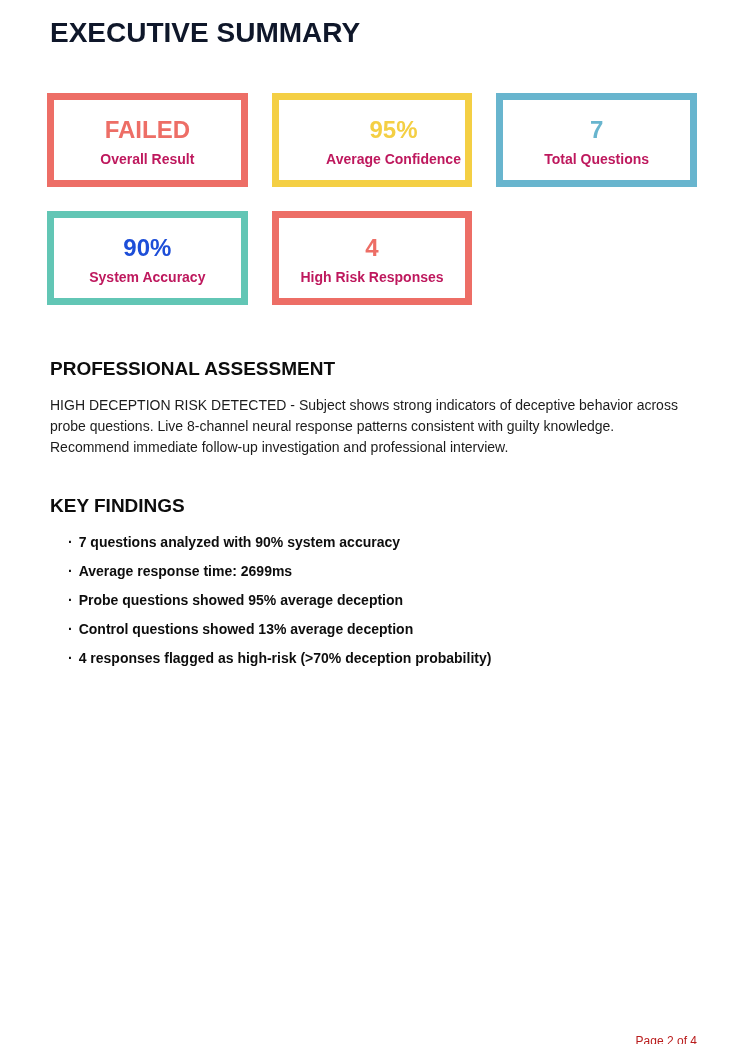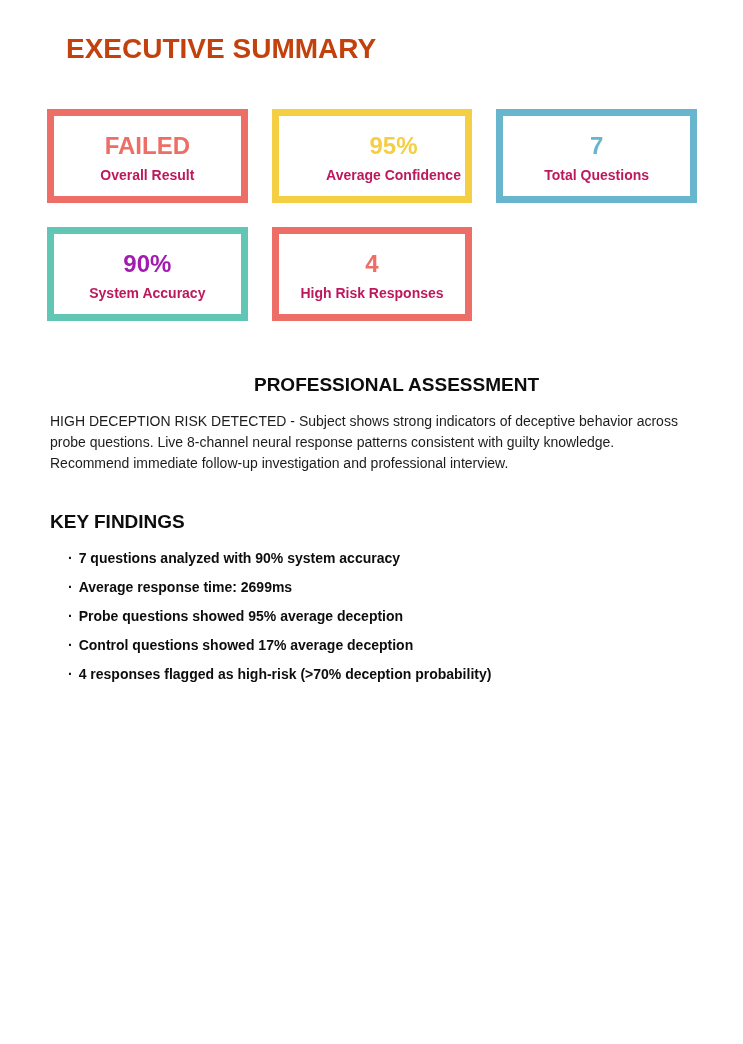--- a/index.html
+++ b/index.html
@@ -12,26 +12,26 @@
     color: #111111;
     overflow: hidden;
   }
   .page {
     position: relative;
     width: 743px;
     height: 1044px;
     background: #ffffff;
   }
   .page-title {
-    margin: 16px;
+    margin: 0;
     padding: 16px 15px 0 50px;
     font-size: 28px;
     line-height: 33px;
     font-weight: bold;
-    color: #c2410c;
+    color: #0f172a;
   }
   .stats-grid {
     margin: 44px 46px 0 47px;
     display: grid;
     grid-template-columns: repeat(3, 1fr);
     grid-auto-rows: 94px;
     gap: 24px;
   }
   .stat-card {
     background: #ffffff;
@@ -55,21 +55,21 @@
     color: #be185d;
   }
   .section-heading {
     margin: 0;
     padding-left: 50px;
     font-size: 19px;
     line-height: 22px;
     font-weight: bold;
     color: #0d0d0d;
   }
-  .assessment-heading { margin-top: 53px; text-align: center; }
+  .assessment-heading { margin-top: 53px; }
   .assessment-body {
     margin: 15px 49px 0 50px;
     font-size: 14px;
     line-height: 21px;
     font-weight: normal;
     color: #1c1c1c;
   }
   .key-findings-heading { margin-top: 37px; }
   .findings-list {
     list-style: none;
@@ -116,21 +116,21 @@
       <div class="stat-value" style="color: rgb(244, 207, 68);">95%</div>
       <div class="stat-label">Average Confidence</div>
     </div>
 
     <div class="stat-card" style="border-color: rgb(104, 181, 206);">
       <div class="stat-value" style="color: rgb(104, 181, 206);">7</div>
       <div class="stat-label">Total Questions</div>
     </div>
 
     <div class="stat-card" style="border-color: rgb(98, 198, 181);">
-      <div class="stat-value" style="color: #a21caf;">90%</div>
+      <div class="stat-value" style="color: #1d4ed8;">90%</div>
       <div class="stat-label">System Accuracy</div>
     </div>
 
 
     <div class="stat-card" style="border-color: rgb(237, 110, 102);">
       <div class="stat-value" style="color: rgb(237, 110, 102);">4</div>
       <div class="stat-label">High Risk Responses</div>
     </div>
 
   </div>
@@ -145,21 +145,21 @@
     <li>
       <span class="bullet-dot">·</span><span>7 questions analyzed with 90% system accuracy</span>
     </li>
     <li>
       <span class="bullet-dot">·</span><span>Average response time: 2699ms</span>
     </li>
     <li>
       <span class="bullet-dot">·</span><span>Probe questions showed 95% average deception</span>
     </li>
     <li>
-      <span class="bullet-dot">·</span><span>Control questions showed 17% average deception</span>
+      <span class="bullet-dot">·</span><span>Control questions showed 13% average deception</span>
     </li>
     <li>
       <span class="bullet-dot">·</span><span>4 responses flagged as high-risk (&gt;70% deception probability)</span>
     </li>
   </ul>
 
   <div class="page-footer">Page 2 of 4</div>
 
 </div>
 

